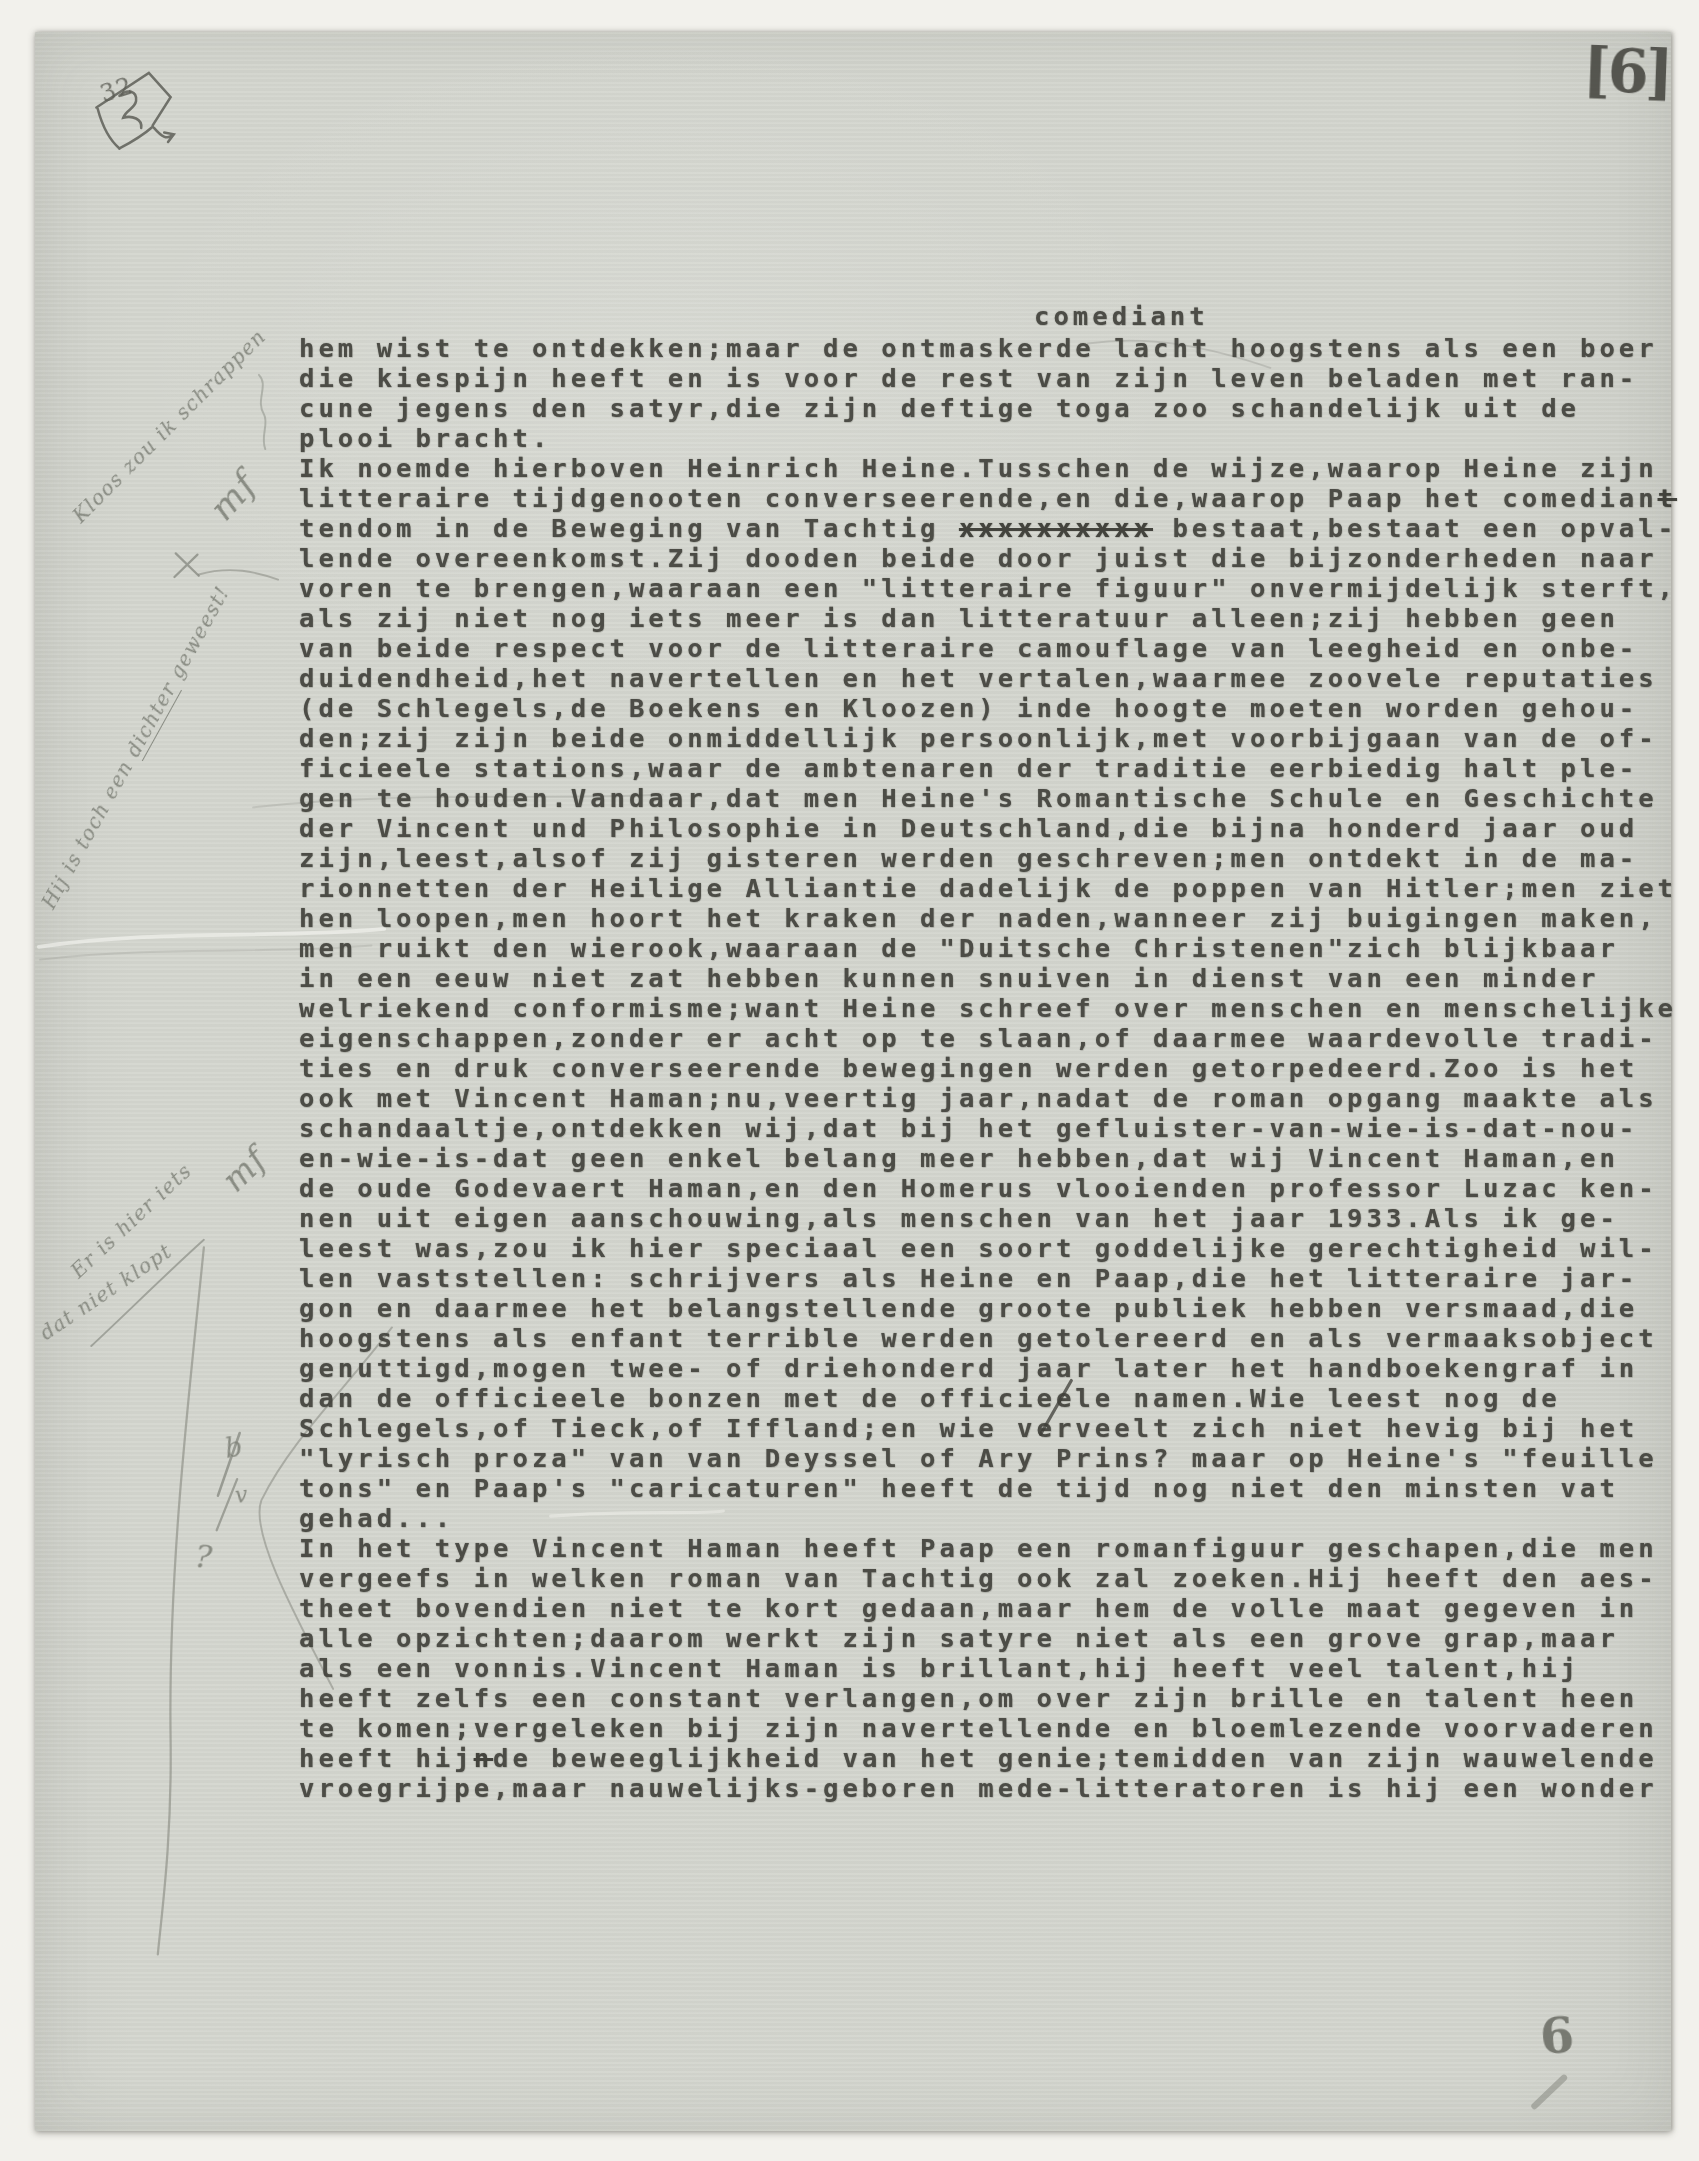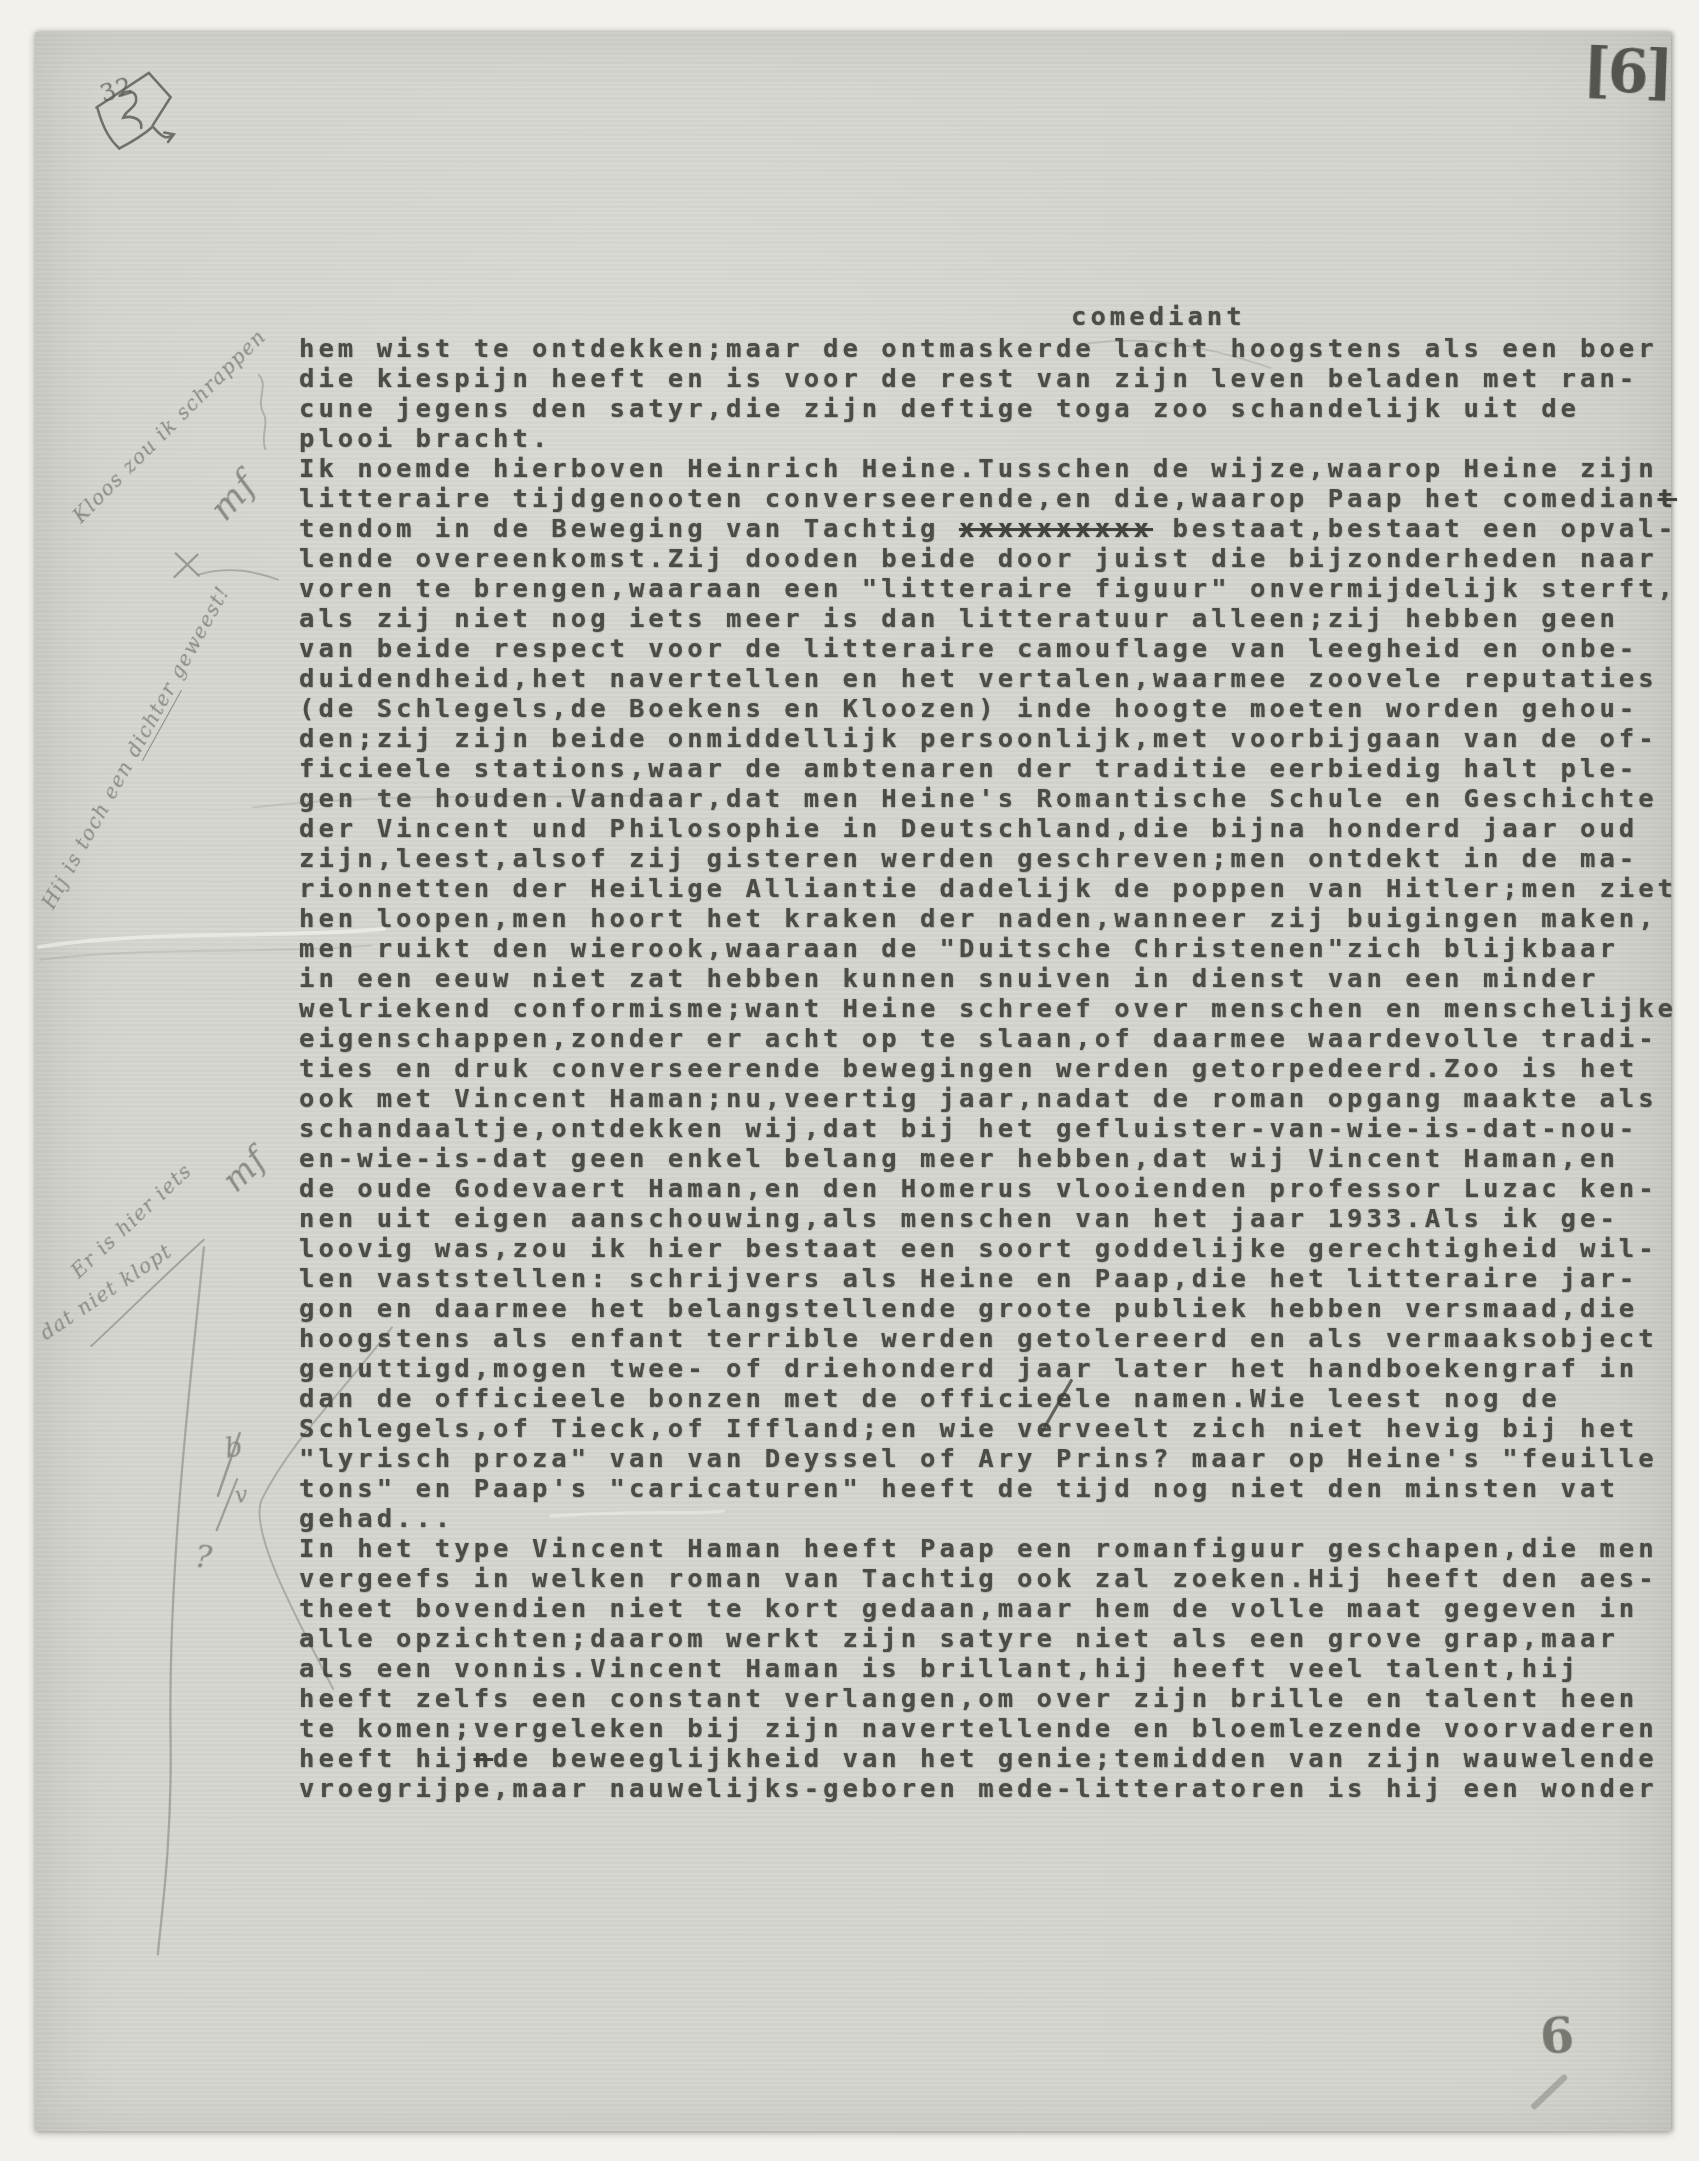--- a/index.html
+++ b/index.html
@@ -23,21 +23,21 @@
   }
   
   .typed{
     position:absolute;
     font-family:"DejaVu Sans Mono", monospace;
     font-size:25.6px;font-weight:700;line-height:30px;
     letter-spacing:4px;color:#3e3e38;opacity:.9;
     filter:blur(0.2px);
     text-shadow:0 0 1.3px rgba(60,60,52,.55), 0.6px 0.6px 0 rgba(60,60,52,.14);
   }
-  .title{left:1071px;top:301px;}
+  .title{left:1034px;top:301px;}
   .body{left:299px;top:333px;width:1414px;}
   .tline{height:30px;white-space:pre;}
   .f-u{text-decoration-thickness:1.9px;text-underline-offset:4.5px;}
   .f-s{text-decoration:line-through;text-decoration-thickness:2.6px;color:#34342e;}
   
   .pencil{
     position:absolute;
     font-family:"DejaVu Serif", serif;font-style:italic;
     color:#7f8279;opacity:.88;filter:blur(0.2px);
     transform-origin:left center;white-space:pre;letter-spacing:1.3px;
@@ -137,21 +137,21 @@
       <div class="tline"><span>men ruikt den wierook,waaraan de "Duitsche Christenen"zich blijkbaar</span></div>
       <div class="tline"><span>in een eeuw niet zat hebben kunnen snuiven in dienst van een minder</span></div>
       <div class="tline"><span>welriekend conformisme;want Heine schreef over menschen en menschelijke</span></div>
       <div class="tline"><span>eigenschappen,zonder er acht op te slaan,of daarmee waardevolle tradi-</span></div>
       <div class="tline"><span>ties en druk converseerende bewegingen werden getorpedeerd.Zoo is het</span></div>
       <div class="tline"><span>ook met </span><span class="f-u">Vincent Haman</span><span>;nu,veertig jaar,nadat de roman opgang maakte als</span></div>
       <div class="tline"><span>schandaaltje,ontdekken wij,dat bij het gefluister-van-wie-is-dat-nou-</span></div>
       <div class="tline"><span>en-wie-is-dat geen enkel belang meer hebben,dat wij Vincent Haman,en</span></div>
       <div class="tline"><span>de oude Godevaert Haman,en den Homerus vlooienden professor Luzac ken-</span></div>
       <div class="tline"><span>nen uit eigen aanschouwing,als menschen van het jaar 1933.Als ik ge-</span></div>
-      <div class="tline"><span>loovig was,zou ik hier bestaat een soort goddelijke gerechtigheid wil-</span></div>
+      <div class="tline"><span>leest was,zou ik hier speciaal een soort goddelijke gerechtigheid wil-</span></div>
       <div class="tline"><span>len vaststellen: schrijvers als Heine en Paap,die het litteraire jar-</span></div>
       <div class="tline"><span>gon en daarmee het belangstellende groote publiek hebben versmaad,die</span></div>
       <div class="tline"><span>hoogstens als enfant terrible werden getolereerd en als vermaaksobject</span></div>
       <div class="tline"><span>genuttigd,mogen twee- of driehonderd jaar later het handboekengraf in</span></div>
       <div class="tline"><span>dan de officieele bonzen met de officieele namen.Wie leest nog de</span></div>
       <div class="tline"><span>Schlegels,of Tieck,of Iffland;en wie verveelt zich niet hevig bij het</span></div>
       <div class="tline"><span>"lyrisch proza" van van Deyssel of Ary Prins? maar op Heine's "feuille</span></div>
       <div class="tline"><span>tons" en Paap's "caricaturen" heeft de tijd nog niet den minsten vat</span></div>
       <div class="tline"><span>gehad...</span></div>
       <div class="tline"><span>In het type Vincent Haman heeft Paap een romanfiguur geschapen,die men</span></div>

